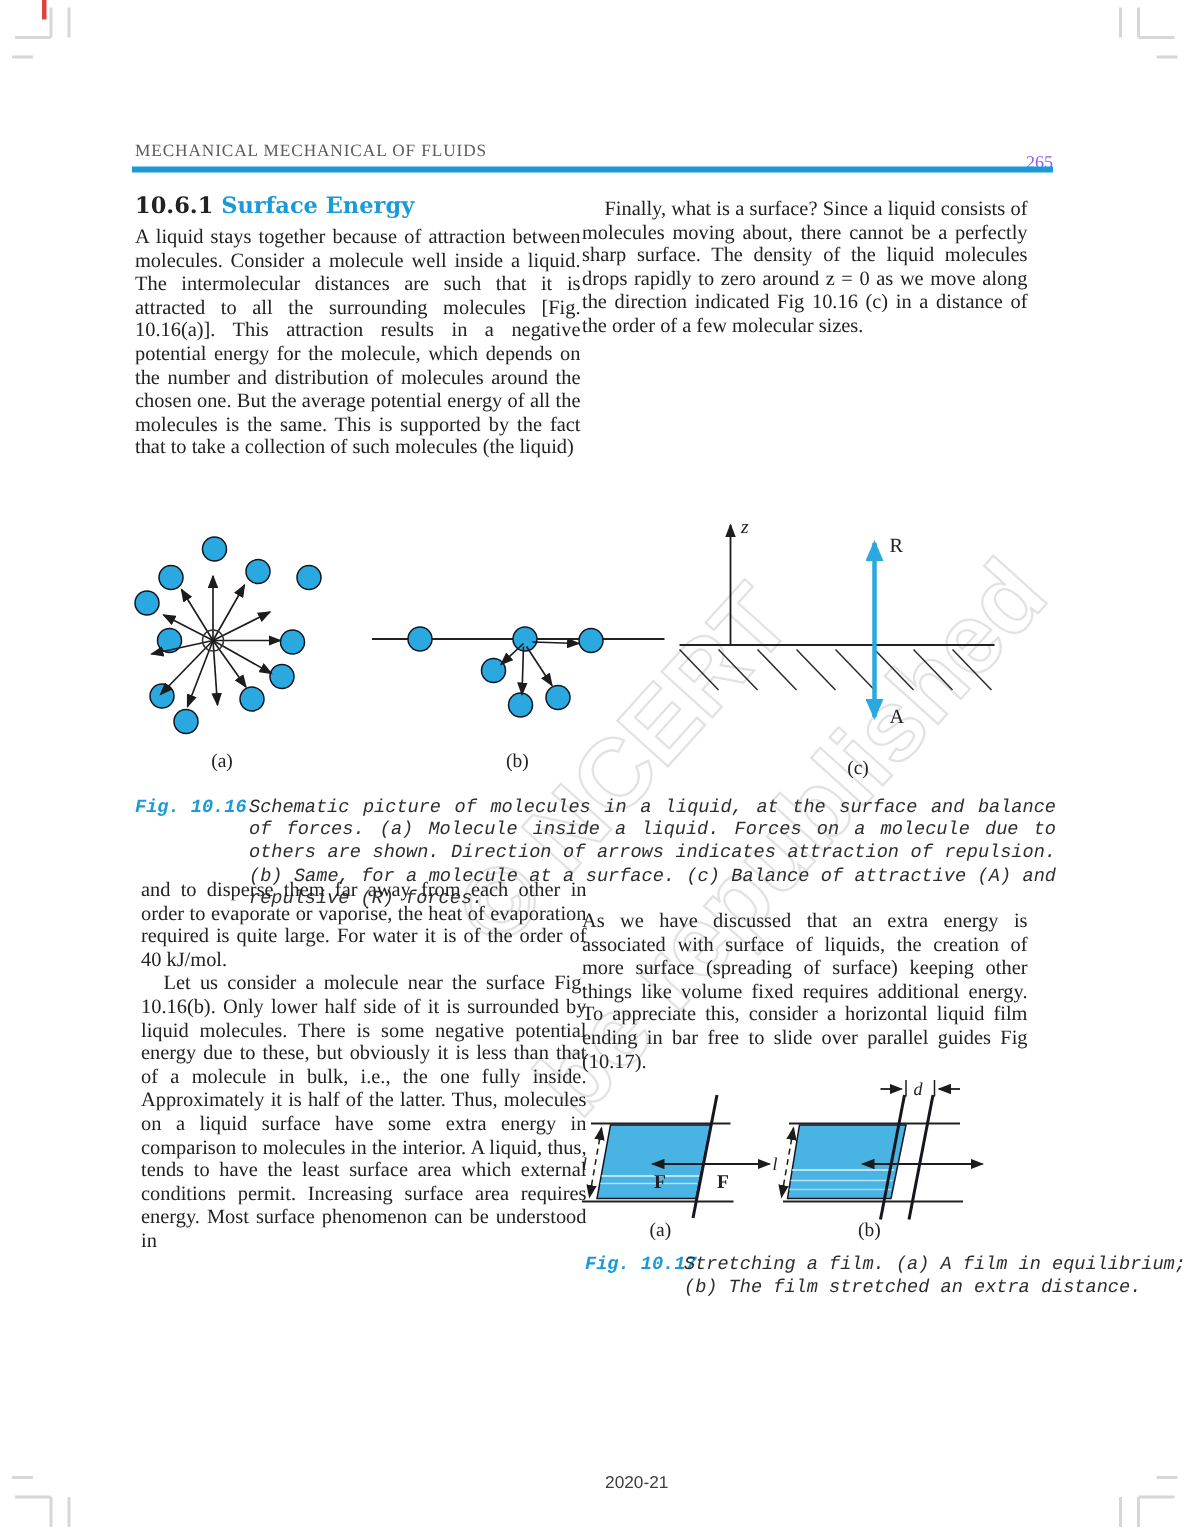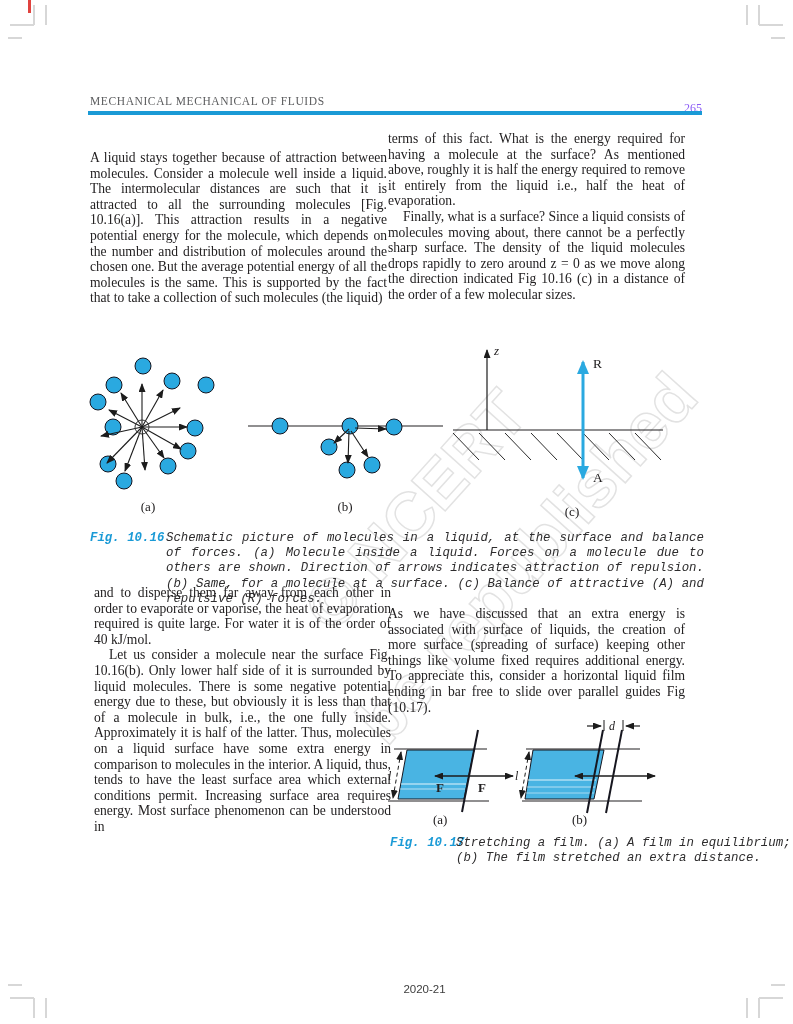--- a/index.html
+++ b/index.html
@@ -72,26 +72,29 @@
   <div class="mark" style="left:759px;top:997px;width:24px;height:1.5px;"></div>
   <div class="mark" style="left:771px;top:984px;width:14px;height:1.5px;"></div>
 
   <div class="wm" id="wm1">© NCERT</div>
   <div class="wm" id="wm2">be republished</div>
 
   <div class="hdr-title">MECHANICAL MECHANICAL OF FLUIDS</div>
   <div class="hdr-page">265</div>
   <div class="hdr-rule"></div>
 
+  <div class="sec-head" id="head-1061">
+    <span class="num">10.6.1</span>
+    <span class="ttl">Surface Energy</span>
+  </div>
 
   <div class="col" id="col-left-top">
     <p>A liquid stays together because of attraction between molecules. Consider a molecule well inside a liquid. The intermolecular distances are such that it is attracted to all the surrounding molecules [Fig. 10.16(a)]. This attraction results in a negative potential energy for the molecule, which depends on the number and distribution of molecules around the chosen one. But the average potential energy of all the molecules is the same. This is supported by the fact that to take a collection of such molecules (the liquid)</p>
   </div>
   <div class="col" id="col-right-top">
-    <p>terms of this fact. What is the energy required for having a molecule at the surface? As mentioned above, roughly it is half the energy required to remove it entirely from the liquid i.e., half the heat of evaporation.</p>
     <p class="indent">Finally, what is a surface? Since a liquid consists of molecules moving about, there cannot be a perfectly sharp surface. The density of the liquid molecules drops rapidly to zero around z = 0 as we move along the direction indicated Fig 10.16 (c) in a distance of the order of a few molecular sizes.</p>
   </div>
 
   <svg id="fig1016" width="620" height="192" viewBox="0 0 620 192">
     <defs>
       <marker id="ahE" markerWidth="9" markerHeight="7" refX="8" refY="3.5" orient="auto" markerUnits="userSpaceOnUse">
         <path d="M0,0 L9,3.5 L0,7 z" fill="#1c1c1c"></path>
         </marker>
       <marker id="ahS" markerWidth="9" markerHeight="7" refX="8" refY="3.5" orient="auto-start-reverse" markerUnits="userSpaceOnUse">
         <path d="M0,0 L9,3.5 L0,7 z" fill="#1c1c1c"></path>

